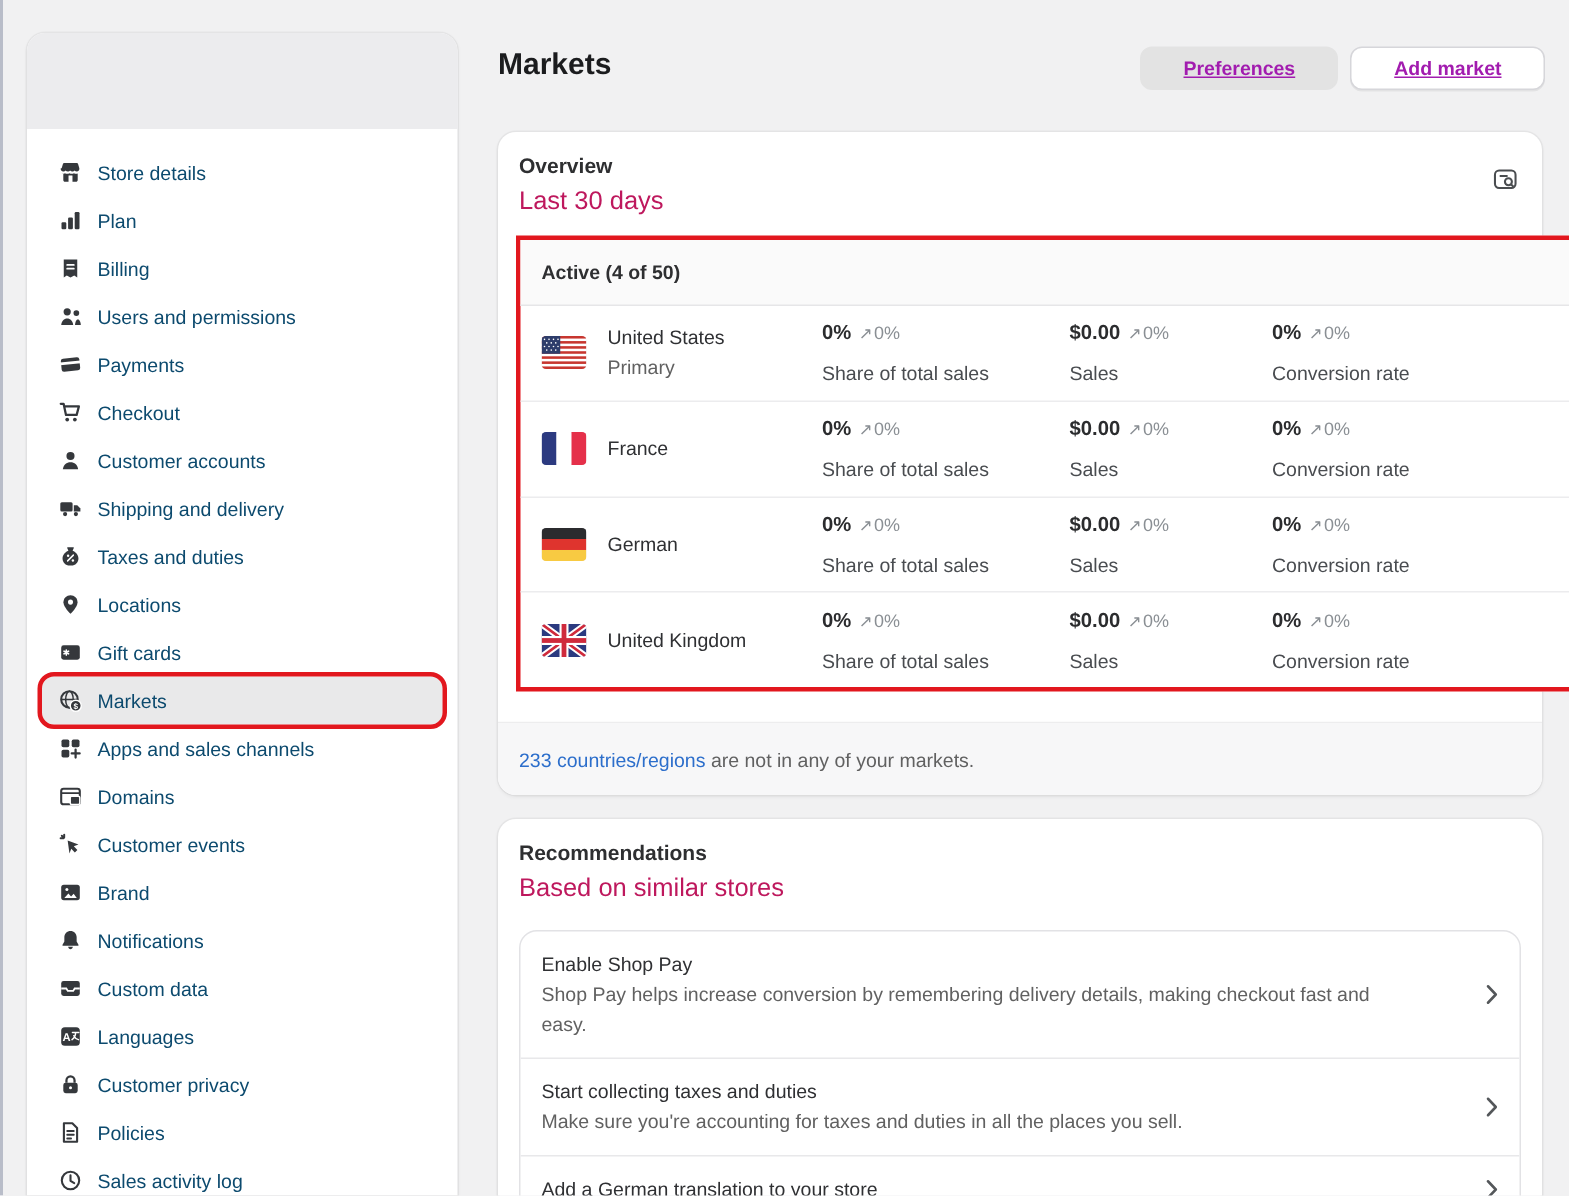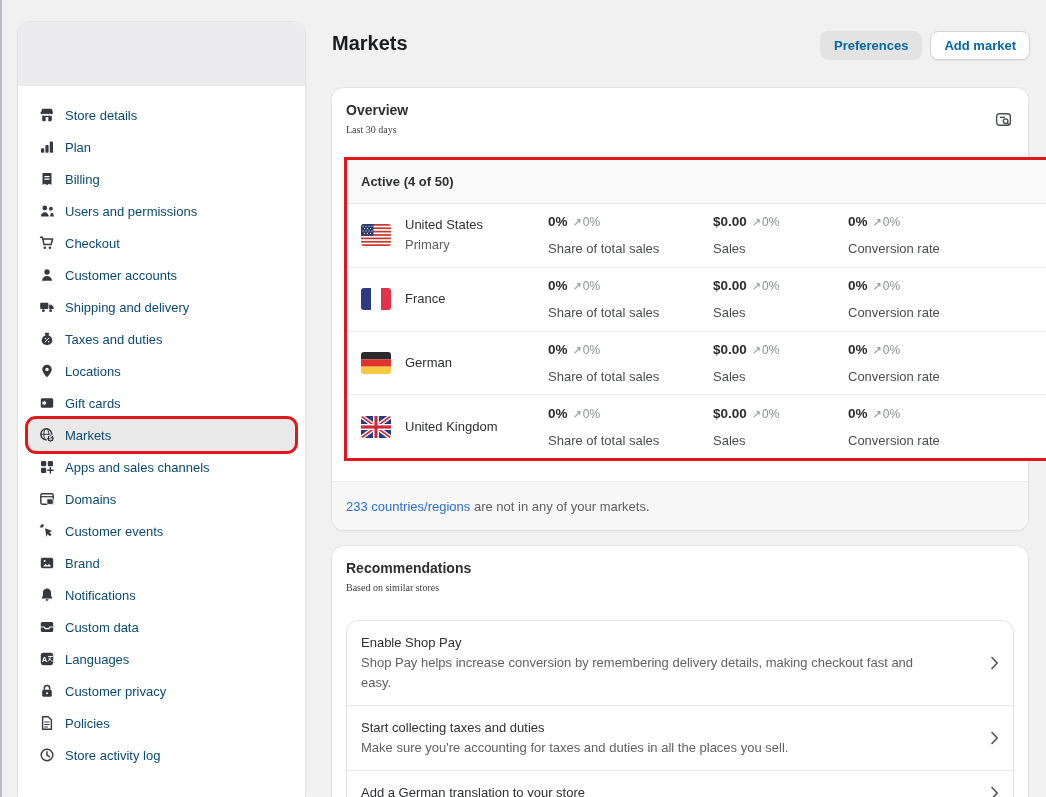--- a/index.html
+++ b/index.html
@@ -25,32 +25,32 @@
     border-radius:8px;font-size:13px;color:#0c4a6e;cursor:pointer;white-space:nowrap;
   }
   .nav-item .icon{width:17px;height:17px;flex:0 0 17px;display:flex;align-items:center;justify-content:center;}
   .nav-item .icon svg{display:block;}
   .nav-item.selected{background:#e9e9ea;}
   .nav-item.annotated{outline:3px solid var(--annotation-red,#e2171e);}
 
   
   .page-title{position:absolute;left:332px;top:32px;font-size:20px;font-weight:700;color:#1b1c1e;}
   .header-actions{position:absolute;top:31px;right:16px;display:flex;gap:8px;}
-  .btn{font-size:13px;font-weight:600;padding:6px 13px;border-radius:8px;line-height:15px;cursor:pointer;
-       font-family:inherit;color:#0369a1;}
+  .btn{font-size:13px;font-weight:600;padding:6px 28px;border-radius:8px;line-height:15px;cursor:pointer;
+       font-family:inherit;color:#a21caf;text-decoration:underline;}
   .btn-secondary{background:#e3e3e3;border:1px solid #e3e3e3;}
   .btn-default{background:#fff;border:1px solid #d6d6da;box-shadow:0 1px 0 rgba(0,0,0,.06);}
 
   
   .card{position:absolute;background:#fff;border-radius:12px;
         box-shadow:0 0 0 1px rgba(0,0,0,.04),0 1px 3px rgba(0,0,0,.06);}
   .overview-card{left:332px;top:88px;width:696px;height:442px;}
   .reco-card{left:332px;top:546px;width:696px;height:320px;}
   .card-heading{position:absolute;left:14px;top:14px;font-size:14px;font-weight:700;color:#2e2f31;}
-  .card-subtitle{position:absolute;left:14px;top:36px;font-size:10px;color:#404040;font-family:Liberation Serif, serif;}
+  .card-subtitle{position:absolute;left:14px;top:36px;font-size:17px;color:#be185d;}
   .report-btn{position:absolute;right:14px;top:20px;width:22px;height:22px;display:flex;align-items:center;justify-content:center;cursor:pointer;}
 
   
   .active-box{
     position:absolute;left:12px;top:69px;width:754px;height:304px;box-sizing:border-box;
     border:3px solid var(--annotation-red,#e2171e);background:#fff;
   }
   .active-header{height:44px;box-sizing:border-box;display:flex;align-items:center;padding:0 14px;
     background:#fafafa;border-bottom:1px solid #e6e6e8;font-size:13px;font-weight:700;color:#2e2f31;}
   .active-rows{height:calc(100% - 44px);display:flex;flex-direction:column;}
@@ -137,20 +137,29 @@
           <svg width="16" height="16" viewBox="0 0 16 16" fill="#35383c">
             <circle cx="5.8" cy="4.9" r="2.4"></circle>
             <path d="M1.8 13.6c.3-2.7 1.9-4.3 4-4.3s3.7 1.6 4 4.3z"></path>
             <circle cx="11.9" cy="5.7" r="1.9"></circle>
             <path d="M11 13.6c.1-1.5.6-2.8 1.4-3.6.3-.1.7-.1 1 0 .9.8 1.4 2.1 1.5 3.6z"></path>
           </svg>
         </span>
       <span class="label">Users and permissions</span>
     </div>
 
+    <div class="nav-item">
+      <span class="icon">
+          <svg width="16" height="16" viewBox="0 0 16 16">
+            <rect x="1.8" y="3.6" width="12.4" height="8.8" rx="1.6" fill="#35383c" transform="rotate(-6 8 8)"></rect>
+            <rect x="1.2" y="6" width="13.6" height="1.8" fill="#fff" transform="rotate(-6 8 8)"></rect>
+          </svg>
+        </span>
+      <span class="label">Payments</span>
+    </div>
 
     <div class="nav-item">
       <span class="icon">
           <svg width="16" height="16" viewBox="0 0 16 16" fill="#35383c">
             <path d="M1.5 2.2h1.9l1.6 7.4h7.1l1.5-5.7H4.3" fill="none" stroke="#35383c" stroke-width="1.5" stroke-linecap="round" stroke-linejoin="round"></path>
             <circle cx="5.8" cy="12.7" r="1.25"></circle>
             <circle cx="10.9" cy="12.7" r="1.25"></circle>
           </svg>
         </span>
       <span class="label">Checkout</span>
@@ -321,21 +330,21 @@
       <span class="label">Policies</span>
     </div>
 
     <div class="nav-item">
       <span class="icon">
           <svg width="16" height="16" viewBox="0 0 16 16">
             <circle cx="8" cy="8" r="5.8" fill="none" stroke="#35383c" stroke-width="1.4"></circle>
             <path d="M8 4.6v3.6l2.5 1.5" fill="none" stroke="#35383c" stroke-width="1.4" stroke-linecap="round" stroke-linejoin="round"></path>
           </svg>
         </span>
-      <span class="label">Store activity log</span>
+      <span class="label">Sales activity log</span>
     </div>
 
   </div>
 </div>
 
 <div class="page-title">Markets</div>
 <div class="header-actions">
   <button class="btn btn-secondary">Preferences</button>
   <button class="btn btn-default">Add market</button>
 </div>

